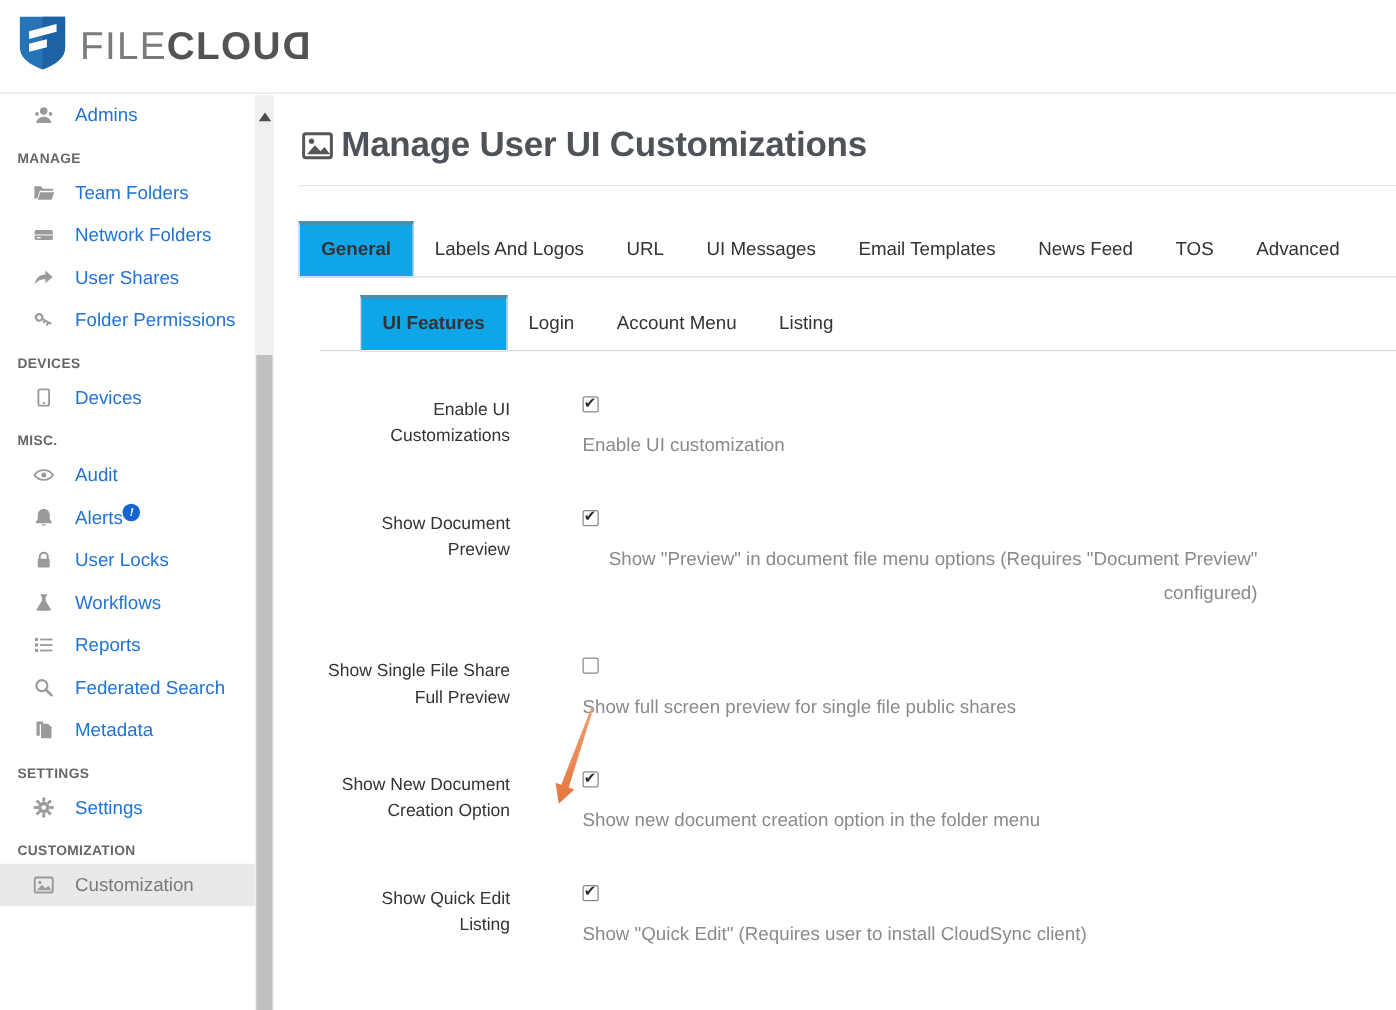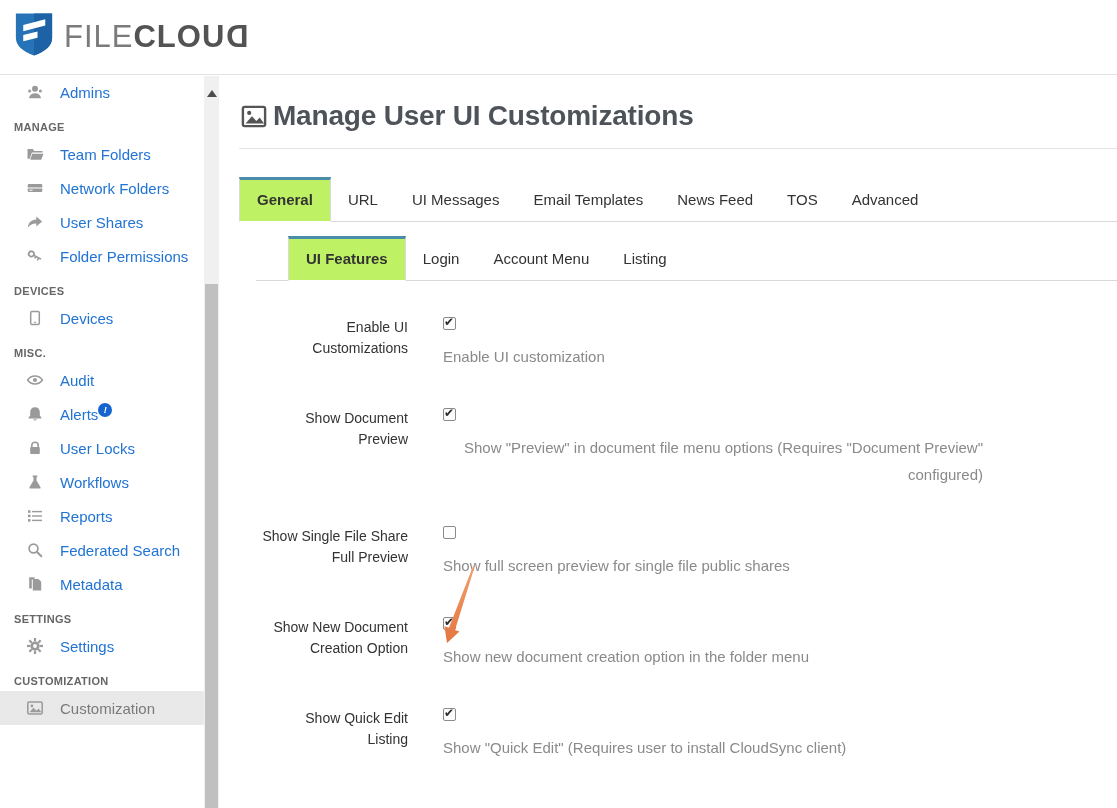--- a/index.html
+++ b/index.html
@@ -37,27 +37,27 @@
   
   .main { position:absolute; left:219px; top:75px; right:0; bottom:0; padding:25px 0 0 20px; background:#fff; }
   .page-title-row { display:flex; align-items:center; margin-bottom:16px; }
   .page-title-row .ticon { width:30px; height:27px; margin-right:4px; }
   .page-title { font-size:28px; color:#4d5359; letter-spacing:-.2px; }
   .title-hr { border:none; border-top:1px solid #e4e4e4; margin:0; }
 
   .tabbar { display:flex; align-items:flex-end; border-bottom:1px solid #d9d9d9; margin-top:28px; }
   .tab { padding:13px 17px; font-size:15px; color:#333; cursor:pointer; white-space:nowrap; }
   .tab.active { border:1px solid #d9d9d9; border-top:3px solid #4a8dab; border-bottom:1px solid #fff;
-    margin-bottom:-1px; padding-top:11px; font-weight:bold; background:#bef264; }
+    margin-bottom:-1px; padding-top:11px; font-weight:bold; background:#0ea5e9; }
   .subtabbar { margin-left:17px; margin-top:14px;padding-left:32px; }
 
   .section-heading { font-size:18px; color:#333; margin-top:22px; }
 
   .rows { margin-top:36px; }
-  .row { display:flex; margin-bottom:38px; }
+  .row { display:flex; margin-bottom:38px;gap:23px; }
   .row-label { width:169px; text-align:right; font-size:14px; line-height:21px; color:#333; flex:0 0 169px; }
   .row-ctl { margin-left:35px; max-width:540px;text-align:right; }
   .cb { width:13px; height:13px; border:1px solid #8a8a8a; border-radius:2px; background:#fdfdfd;
     position:relative; cursor:pointer; }
   .cb.checked::after { content:"\2714"; position:absolute; left:0px; top:-3px; font-size:12px; color:#2b2b2b; }
   .row-help { margin-top:13px; font-size:15px; line-height:27px; color:#8a8a8a; }
 
   .arrow-overlay { position:absolute; left:430px; top:552px; width:60px; height:100px;
     z-index:5; pointer-events:none; }
 </style>
@@ -251,20 +251,21 @@
         <circle cx="5.8" cy="6.6" r="1.4" fill="#555"></circle>
         <path d="M3.4 13.6l4.2-4.8 3 3.2 2.2-2.3 2.9 3.9z" fill="#555"></path>
       </svg>
     </span>
     <h1 class="page-title">Manage User UI Customizations</h1>
   </div>
   <hr class="title-hr">
 
   <div class="tabbar" id="tabbar">
       <div class="tab active">General</div>
+      <div class="tab">Labels And Logos</div>
       <div class="tab">URL</div>
       <div class="tab">UI Messages</div>
       <div class="tab">Email Templates</div>
       <div class="tab">News Feed</div>
       <div class="tab">TOS</div>
       <div class="tab">Advanced</div>
     </div>
   <div class="tabbar subtabbar" id="subtabbar">
       <div class="tab active">UI Features</div>
       <div class="tab">Login</div>

